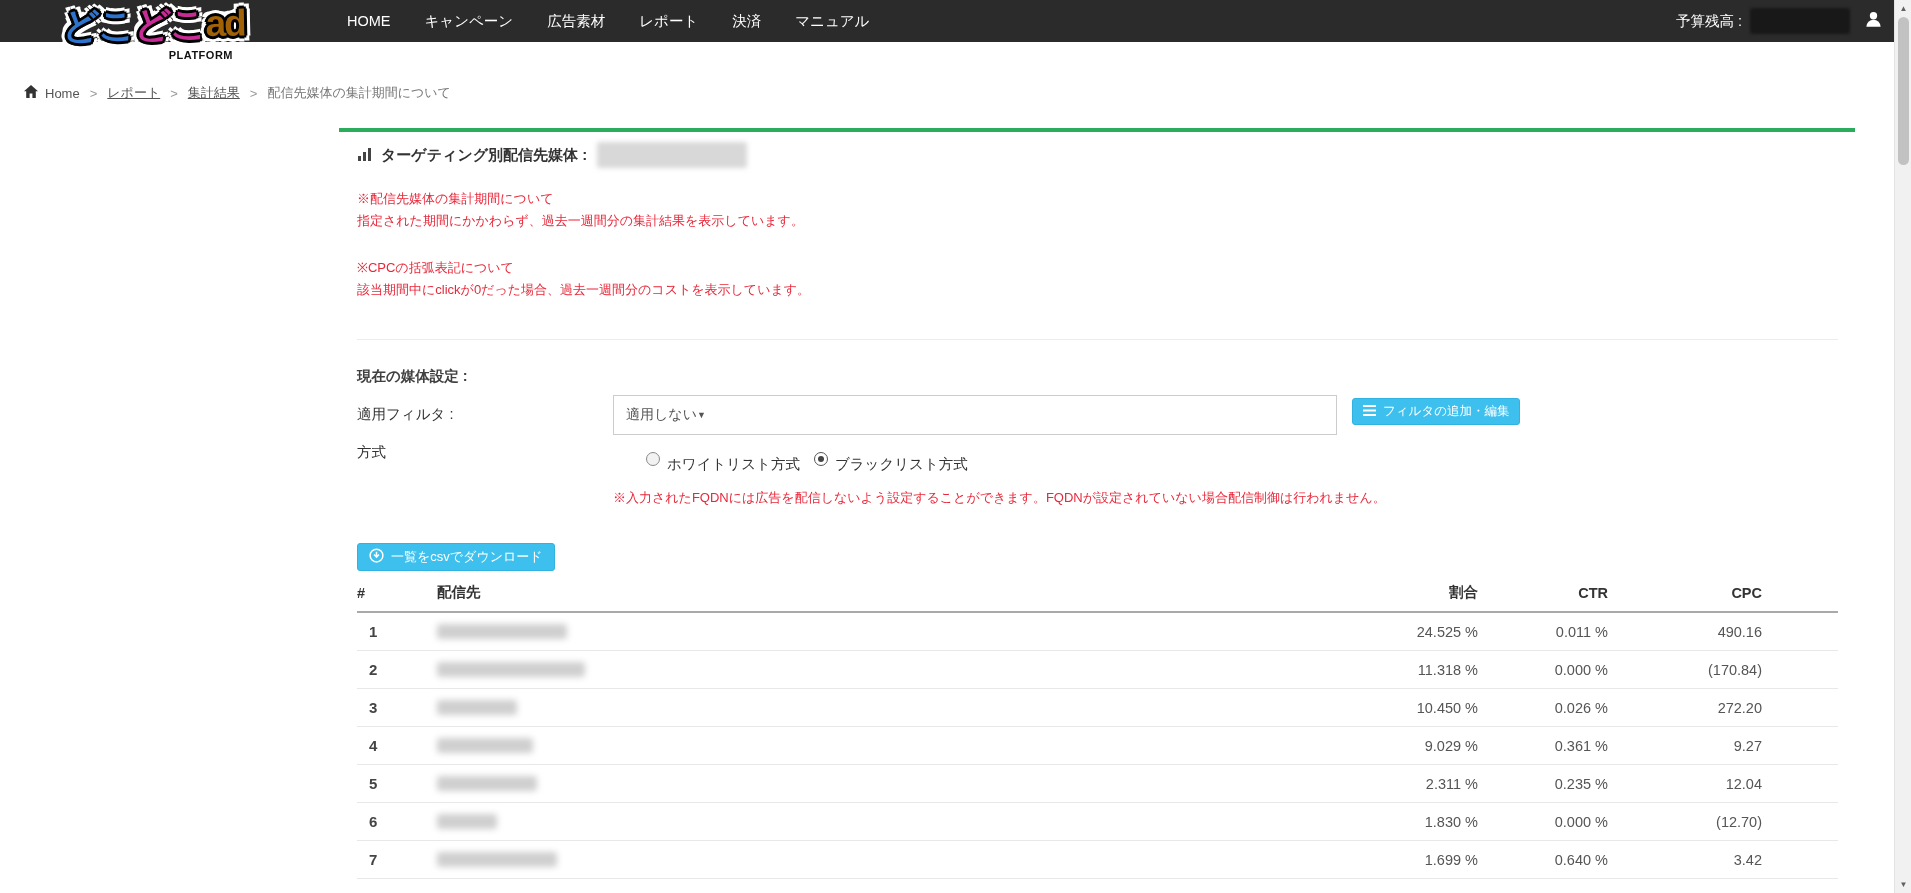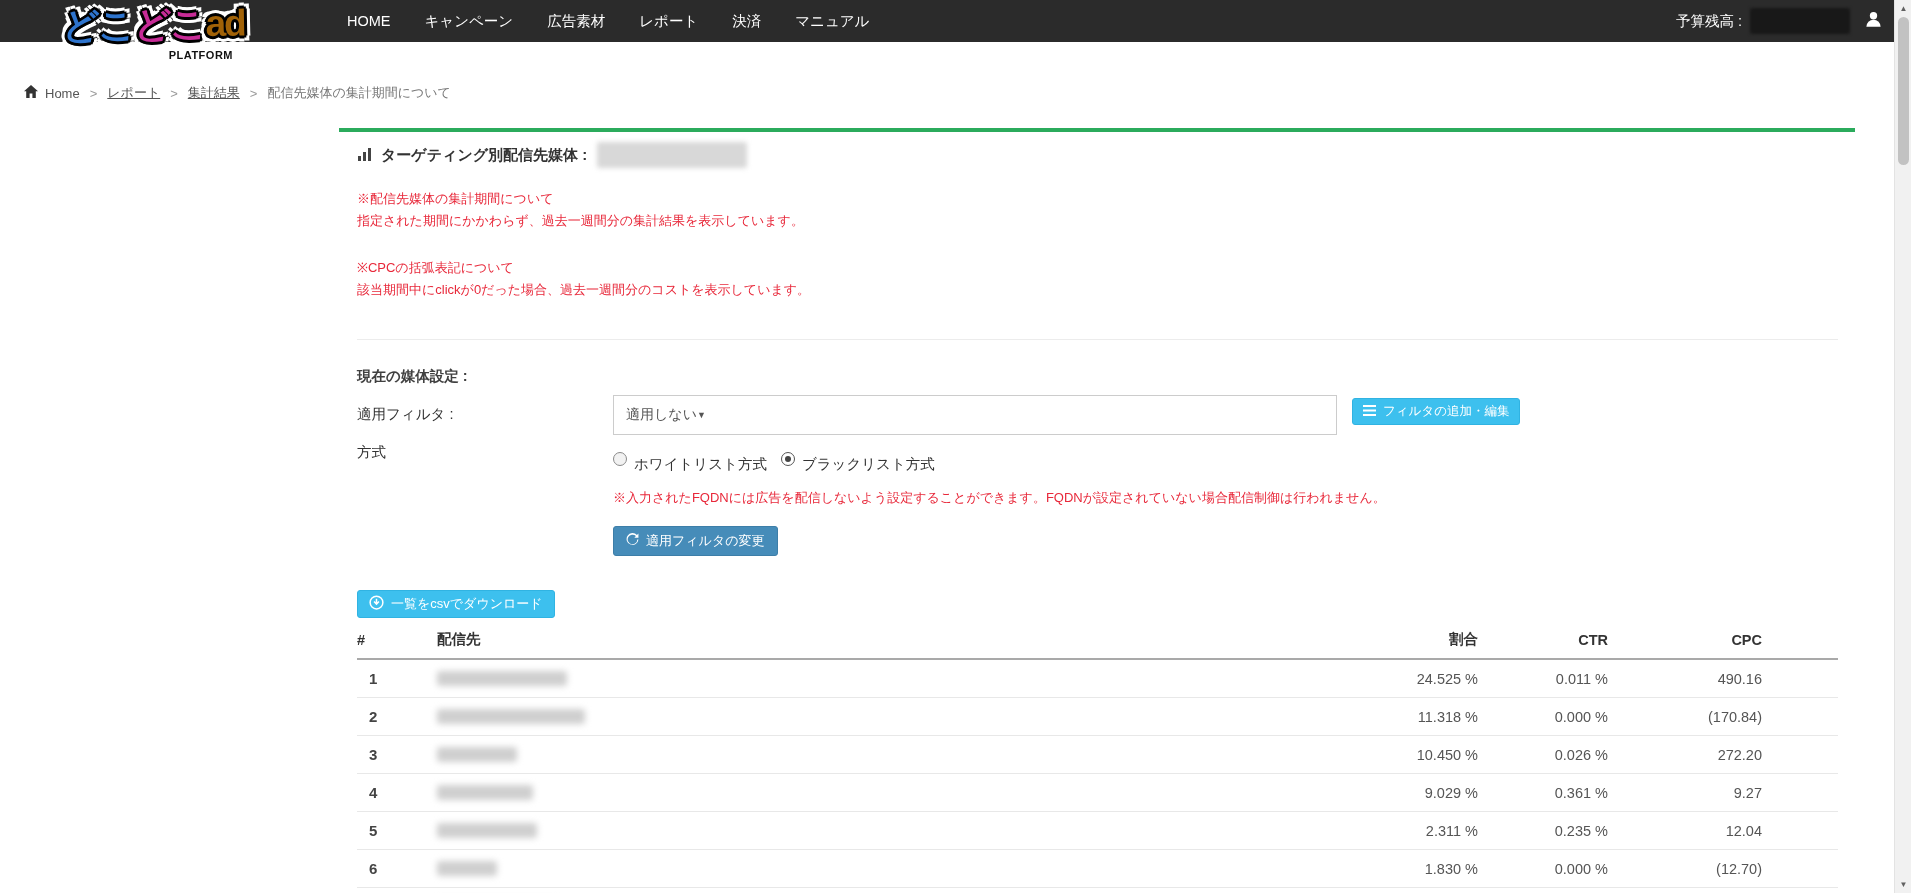--- a/index.html
+++ b/index.html
@@ -59,21 +59,21 @@
   .form-label { width:256px; flex:0 0 256px; font-size:14.5px; color:#333; }
   .row-filter { margin-top:9px; }
   .row-filter .form-label { padding-top:10px; }
   .select-box { width:724px; height:40px; border:1px solid #ccc; border-radius:0; background:#fff;
                 display:flex; align-items:center; justify-content:flex-start; padding:0 12px; font-size:14px; color:#555; cursor:pointer; }
   .select-caret { font-size:9px; color:#555; }
   .btn { display:inline-flex; align-items:center; border-radius:3px; color:#fff; cursor:pointer; white-space:nowrap; }
   .btn svg { margin-right:7px; }
   .btn-cyan { background:#3dc0ee; border:1px solid #30b3e2; }
   .btn-filter-edit { margin-left:15px; margin-top:3px; font-size:12.5px; padding:4px 10px; }
-  .row-method { margin-top:8px; }
+  .row-method { margin-top:8px;gap:33px; }
   .radio-group { display:flex; align-items:center; font-size:14.5px; color:#333; }
   .radio { width:14px; height:14px; border-radius:50%; border:1px solid #8a8a8a; background:#f2f2f2; display:inline-block; position:relative; margin-right:7px; flex:0 0 14px; cursor:pointer; }
   .radio.checked { background:#fff; border-color:#555; }
   .radio.checked::after { content:''; position:absolute; left:3px; top:3px; width:6px; height:6px; background:#444; border-radius:50%; }
   .radio-label { margin-right:14px; cursor:pointer;margin-top:12px; }
   .row-fqdn { margin-top:13px; margin-left:256px; }
   .row-apply { margin-top:17px; margin-left:256px; }
   .btn-blue { background:#468cb9; border:1px solid #3d7ea8; font-size:13px; padding:5px 12px; }
 
   .csv-row { margin-top:34px; }
@@ -200,30 +200,20 @@
       <div class="radio-group">
         <span class="radio"></span>
         <span class="radio-label">ホワイトリスト方式</span>
         <span class="radio checked"></span>
         <span class="radio-label">ブラックリスト方式</span>
       </div>
     </div>
 
     <div class="note row-fqdn">※入力されたFQDNには広告を配信しないよう設定することができます。FQDNが設定されていない場合配信制御は行われません。</div>
 
-    <div class="row-apply">
-      <span class="btn btn-blue">
-        <span>
-          <svg width="13" height="13" viewBox="0 0 16 16">
-              <path fill="#fff" d="M13.9 8a5.9 5.9 0 1 1-1.73-4.17L10.3 5.7H15.3V0.7l-1.83 1.83A7.3 7.3 0 1 0 15.3 8z"></path>
-            </svg>
-        </span>
-        <span>適用フィルタの変更</span>
-      </span>
-    </div>
 
     <div class="csv-row">
       <span class="btn btn-cyan btn-csv">
         <span>
           <svg width="15" height="15" viewBox="0 0 16 16">
               <circle cx="8" cy="8" r="6.8" fill="none" stroke="#fff" stroke-width="1.6"></circle>
               <path d="M8 4 V9.4 M5.4 7 L8 9.8 L10.6 7" stroke="#fff" stroke-width="1.6" fill="none"></path>
             </svg>
         </span>
         <span>一覧をcsvでダウンロード</span>

